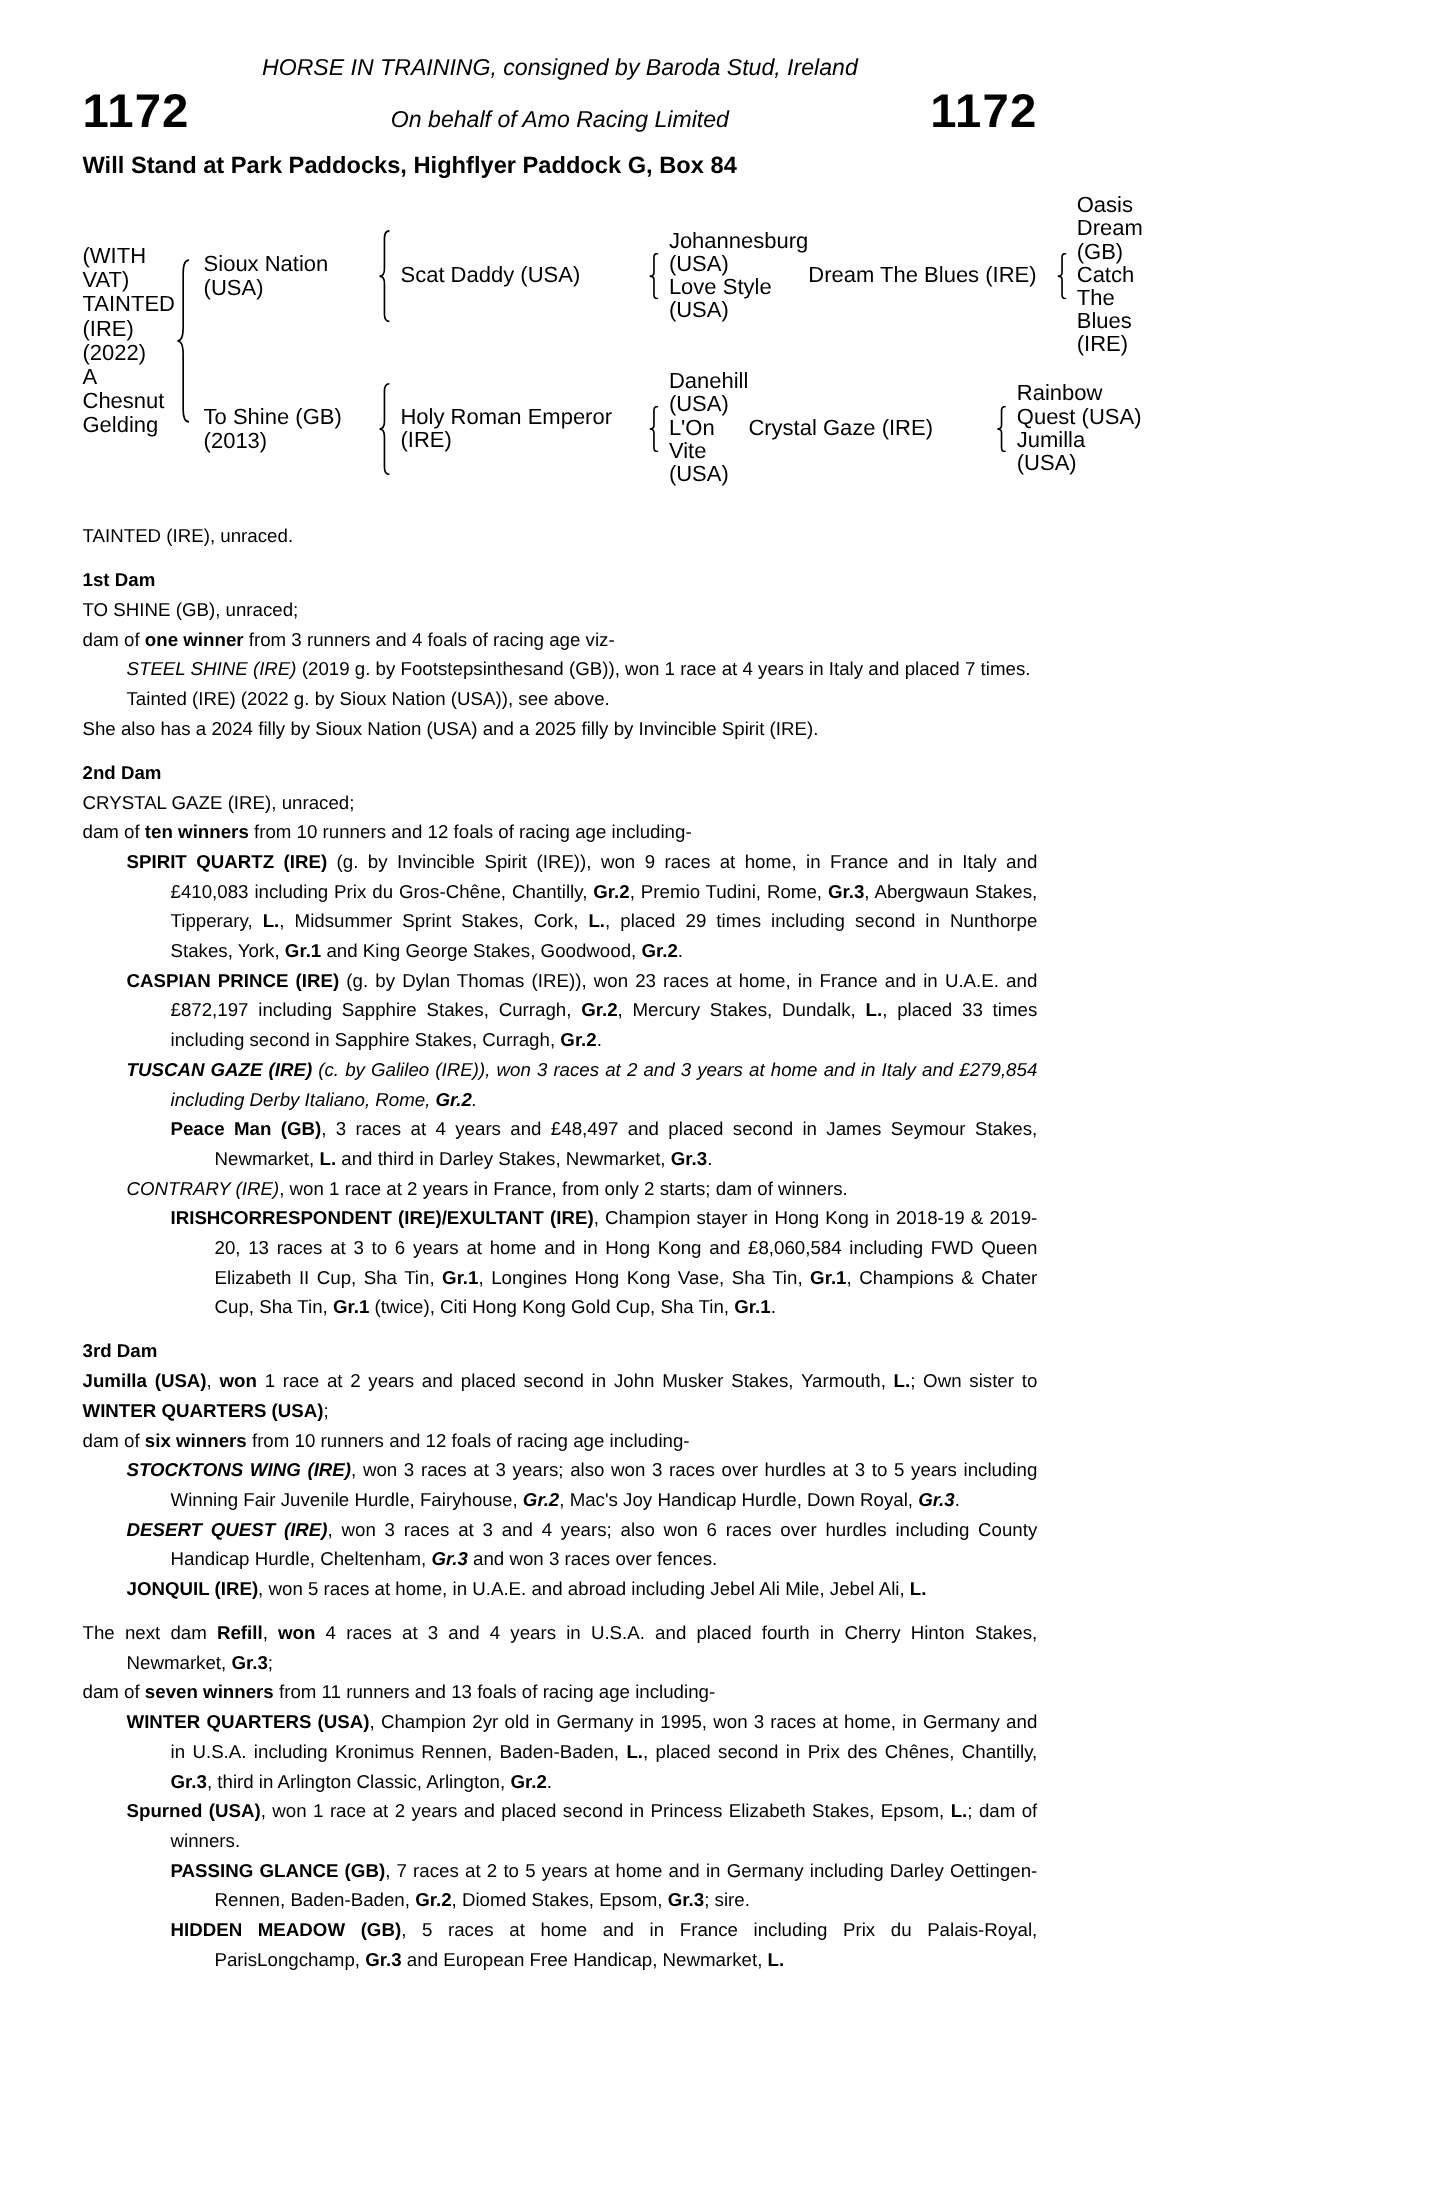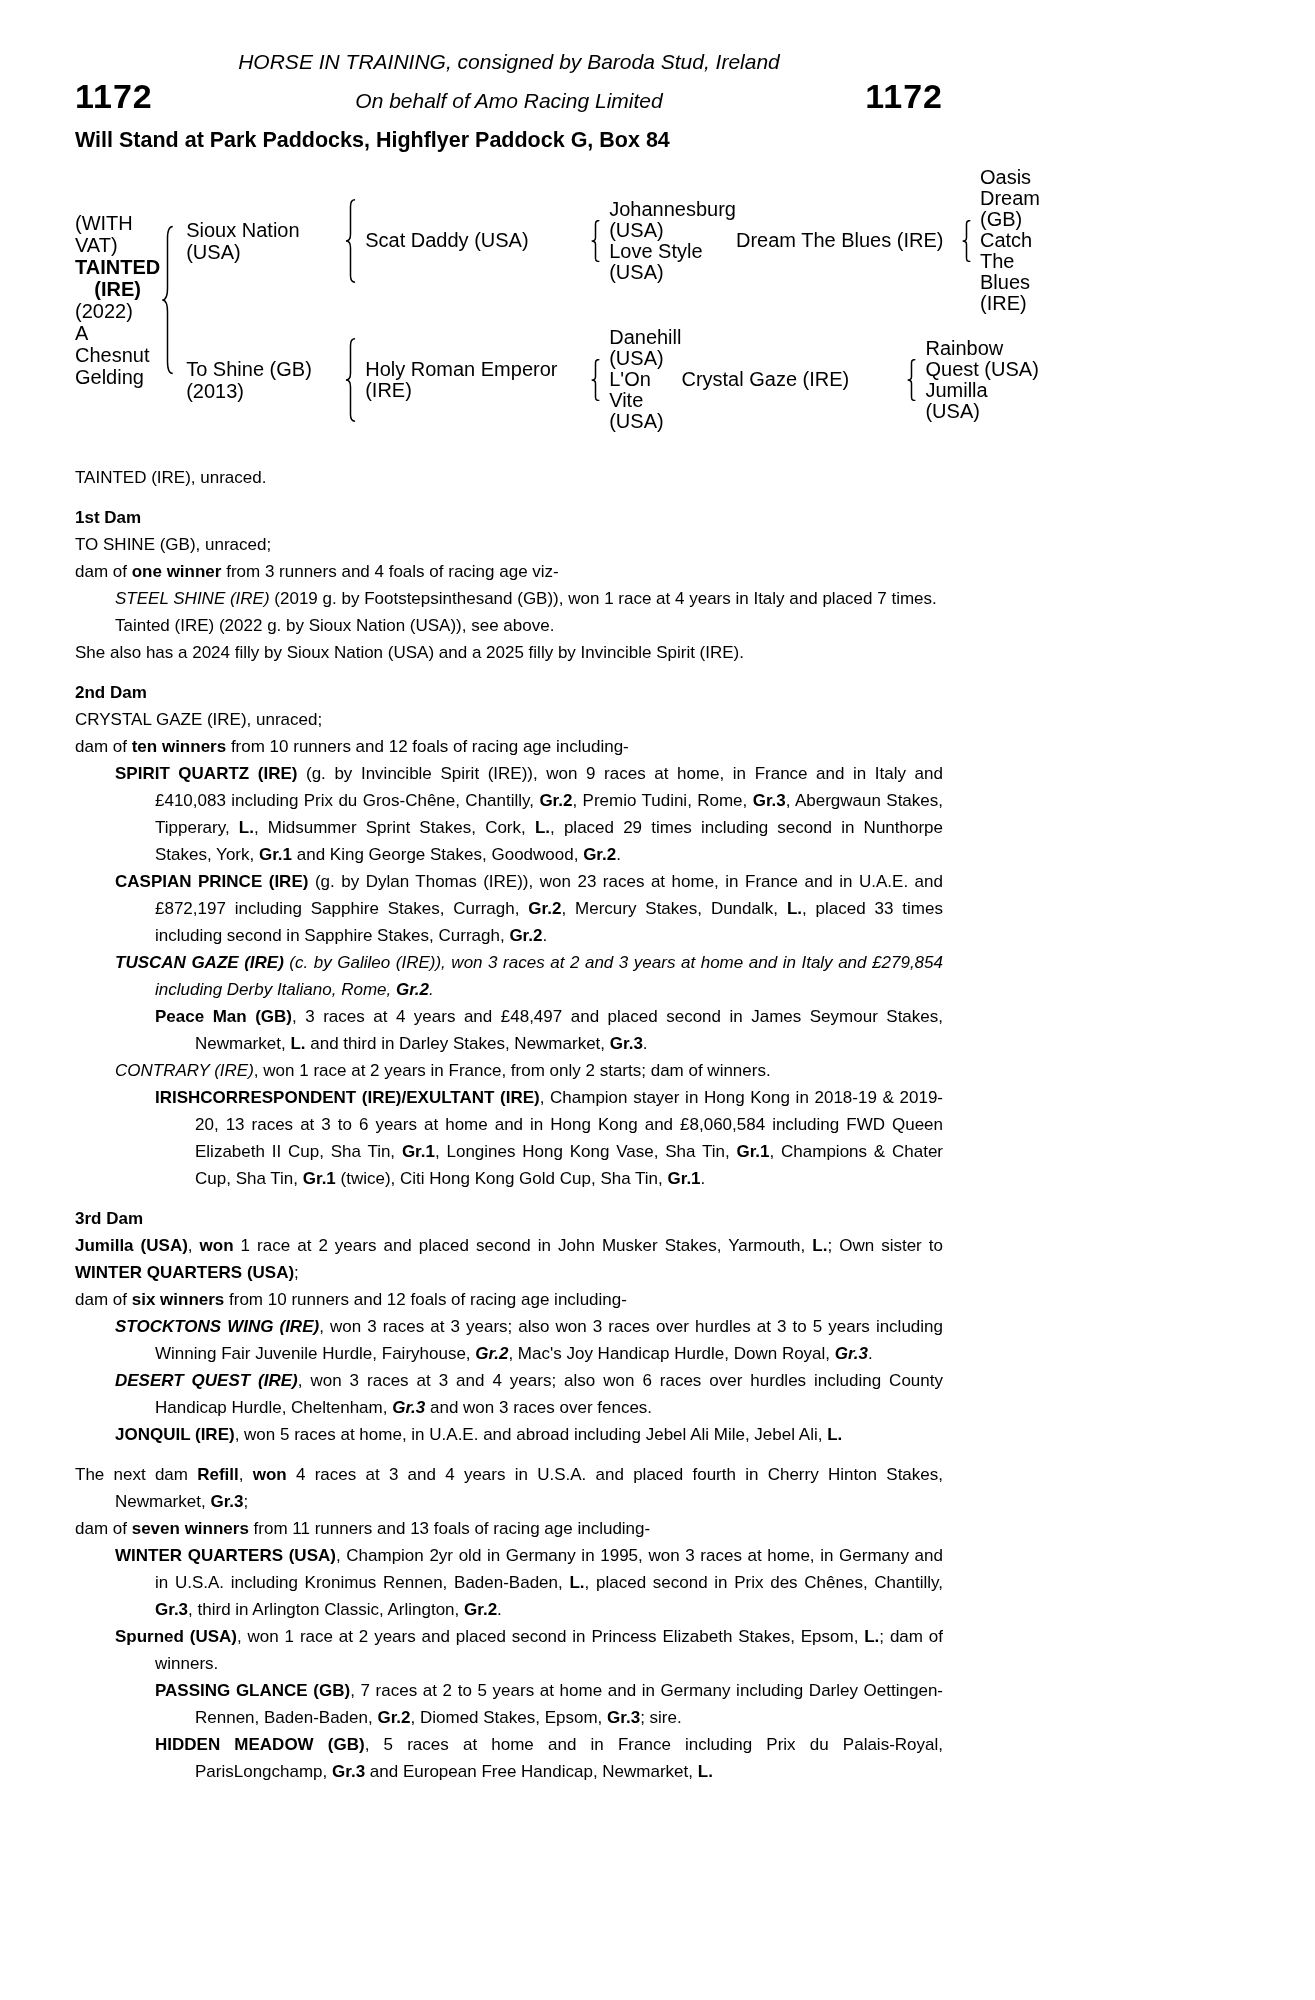--- a/index.html
+++ b/index.html
@@ -22,34 +22,34 @@
     font-style: italic;
     font-size: 21px;
     line-height: 27px;
   }
   .lot-row {
     display: grid;
     grid-template-columns: 1fr auto 1fr;
     align-items: baseline;
     margin-top: 2px;
   }
-  .lot-number { font-size: 34px; font-weight: bold; letter-spacing: 1px; }
+  .lot-number { font-size: 43px; font-weight: bold; letter-spacing: 1px; }
   .lot-number.right { text-align: right; }
   .on-behalf { text-align: center; font-style: italic; font-size: 21px; }
   .stand-line { font-weight: bold; font-size: 21.5px; margin-top: 12px; }
 
   
   .ped-chart {
     display: flex;
     align-items: center;
     margin-top: 14px;
   }
   .ped-chart, .ped-chart div { font-size: 20px; }
   .horse-info { width: 213px; line-height: 22px; }
-  .horse-info .hname { font-weight: bold; text-align: center; }
+  .horse-info .hname { font-weight: normal; }
   .ped-parents { display: flex; flex-direction: column; gap: 13px; flex: 1; }
   .ped-parent-row { display: flex; align-items: center; }
   .parent-name { width: 158px; line-height: 22px; }
   .gp-group { display: flex; flex: 1; }
   .gp-row { display: flex; align-items: center; }
   .gp-name { width: 225px; line-height: 21px; }
   .ggp-pair { flex: 1; line-height: 21px; }
 
   .brace { flex: 0 0 auto; }
   .brace svg { display: block; width: 100%; height: 100%; }

